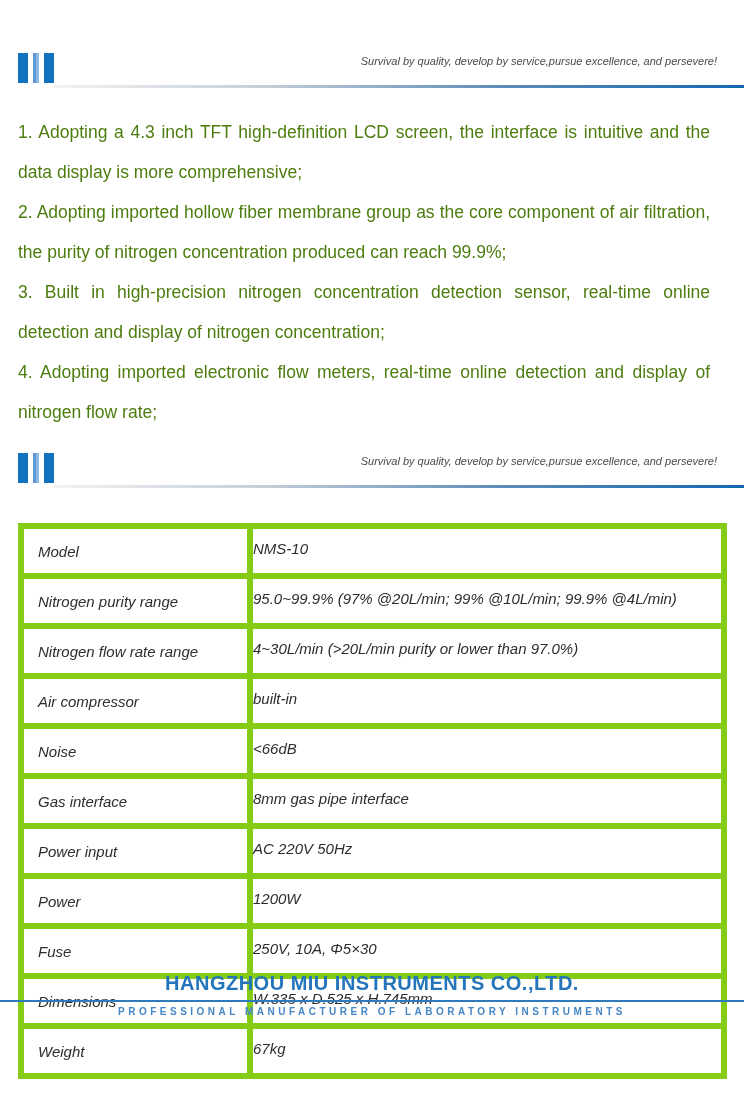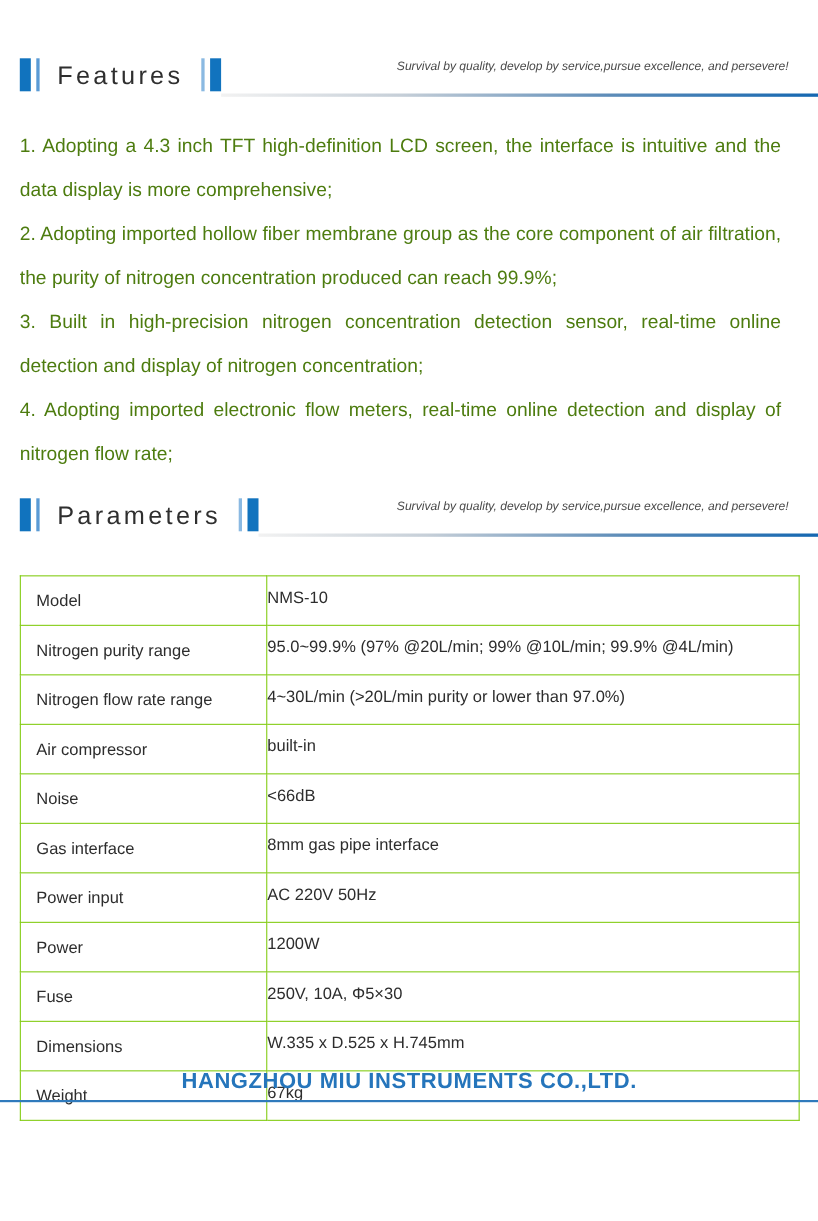--- a/index.html
+++ b/index.html
@@ -36,61 +36,59 @@
     font-size:17.5px; line-height:40px; color:#4d7c0f; text-align:justify;
   }
   .features-text p { margin:0; }
 
   
   .params-table {
     position:absolute; top:523px; left:18px; width:709px;
     border-collapse:collapse; font-size:15px; color:#2d2d2d;
     border:1px solid #7d7d7d;
   }
-  .params-table td { border:1px solid #84cc16; height:38px; vertical-align:middle; }
+  .params-table td { border:6px solid #84cc16; height:38px; vertical-align:middle;font-style:italic; }
   .params-table td.label { width:201px; padding:0 8px 0 14px; }
   .params-table td.value { padding:0 10px 6px 0; }
 
   
   .footer { position:absolute; left:0; right:0; top:972px; text-align:center;font-weight:bold; }
   .company { font-size:20px; color:#2575bb; letter-spacing:0.5px; }
   .footer-line { margin-top:5px; height:2px; background:#2f7abc; }
   .subtitle { margin-top:4px; font-size:10px; letter-spacing:3.5px; color:#4586c6; }
 </style>
 </head>
 <body>
 
 <div class="page">
 
   <div class="section-header" style="top:46px;">
     <div class="title-block">
       <span class="bar thick"></span>
       <span class="bar thin gap"></span>
-      <h2 class="section-title">Features</h2>
       <span class="bar thin right"></span>
       <span class="bar thick gap"></span>
     </div>
     <div class="header-right">
       <div class="tagline">Survival by quality, develop by service,pursue excellence, and persevere!</div>
       <div class="grad-line"></div>
     </div>
   </div>
 
   <div class="features-text">
     <p>1. Adopting a 4.3 inch TFT high-definition LCD screen, the interface is intuitive and the data display is more comprehensive;</p>
     <p>2. Adopting imported hollow fiber membrane group as the core component of air filtration, the purity of nitrogen concentration produced can reach 99.9%;</p>
     <p>3. Built in high-precision nitrogen concentration detection sensor, real-time online detection and display of nitrogen concentration;</p>
     <p>4. Adopting imported electronic flow meters, real-time online detection and display of nitrogen flow rate;</p>
   </div>
 
   <div class="section-header" style="top:446px;">
     <div class="title-block">
       <span class="bar thick"></span>
       <span class="bar thin gap"></span>
-      <h2 class="section-title">Parameters</h2>
       <span class="bar thin right"></span>
       <span class="bar thick gap"></span>
     </div>
     <div class="header-right">
       <div class="tagline">Survival by quality, develop by service,pursue excellence, and persevere!</div>
       <div class="grad-line"></div>
     </div>
   </div>
 
   <table class="params-table">
@@ -138,15 +136,16 @@
       <tr>
         <td class="label">Weight</td>
         <td class="value">67kg</td>
       </tr>
     </tbody>
   </table>
 
   <div class="footer">
     <div class="company">HANGZHOU MIU INSTRUMENTS CO.,LTD.</div>
     <div class="footer-line"></div>
+    <div class="subtitle">PROFESSIONAL MANUFACTURER OF LABORATORY INSTRUMENTS</div>
   </div>
 
 </div>
 
 </body></html>

